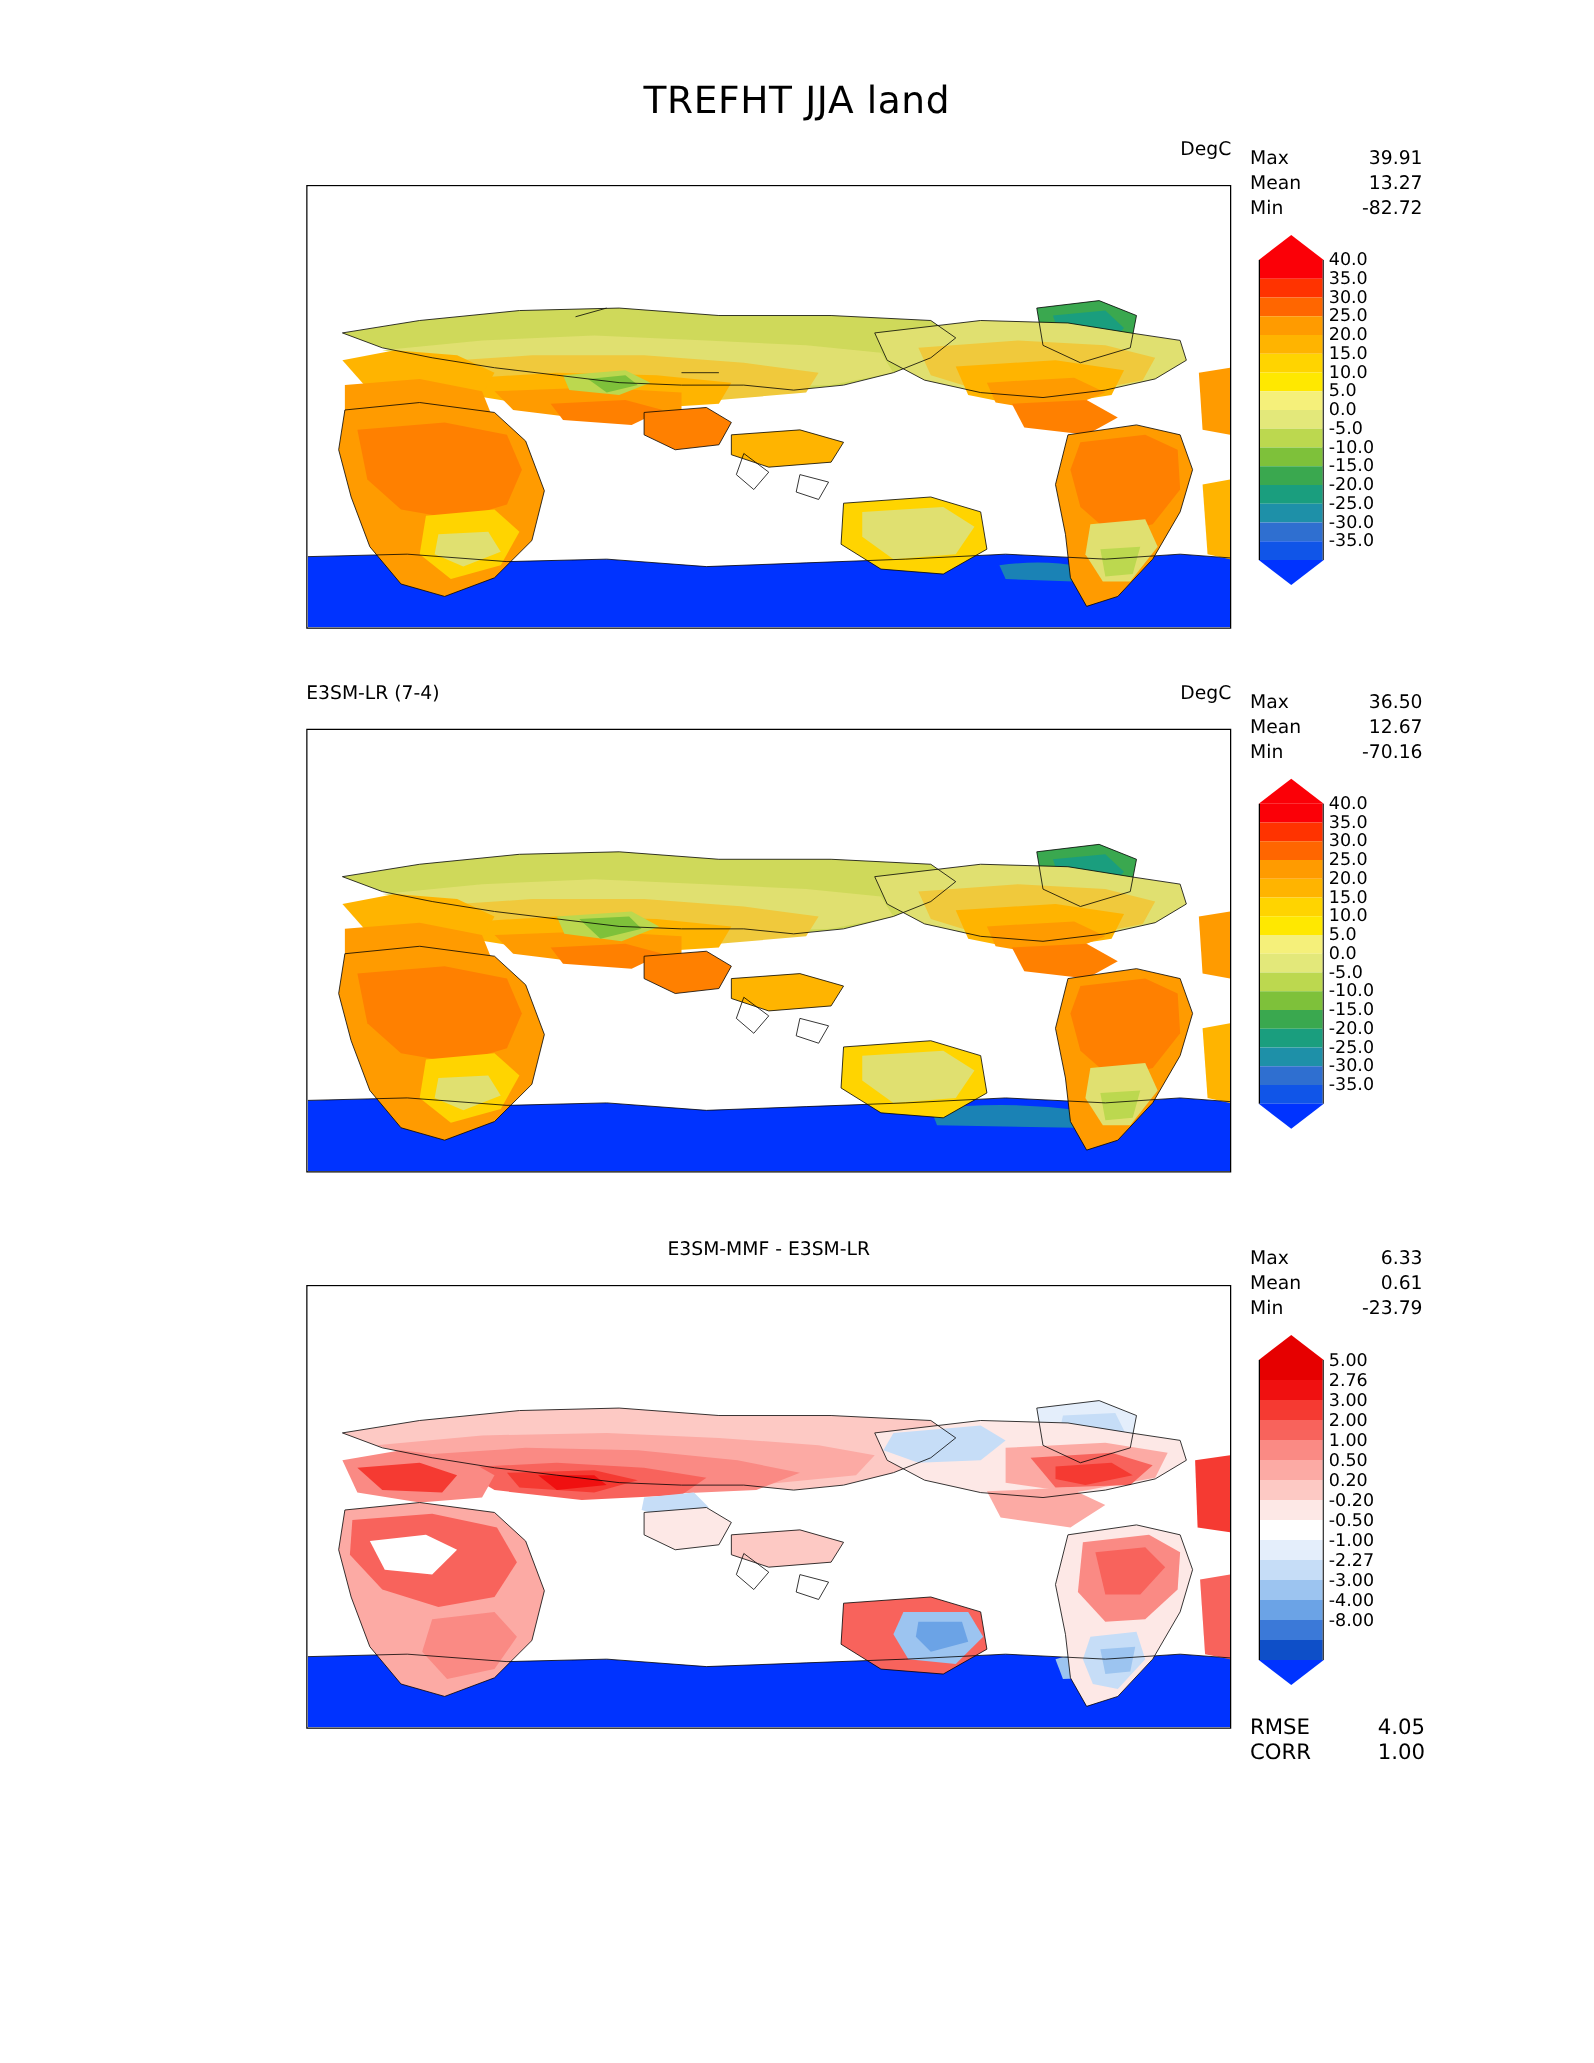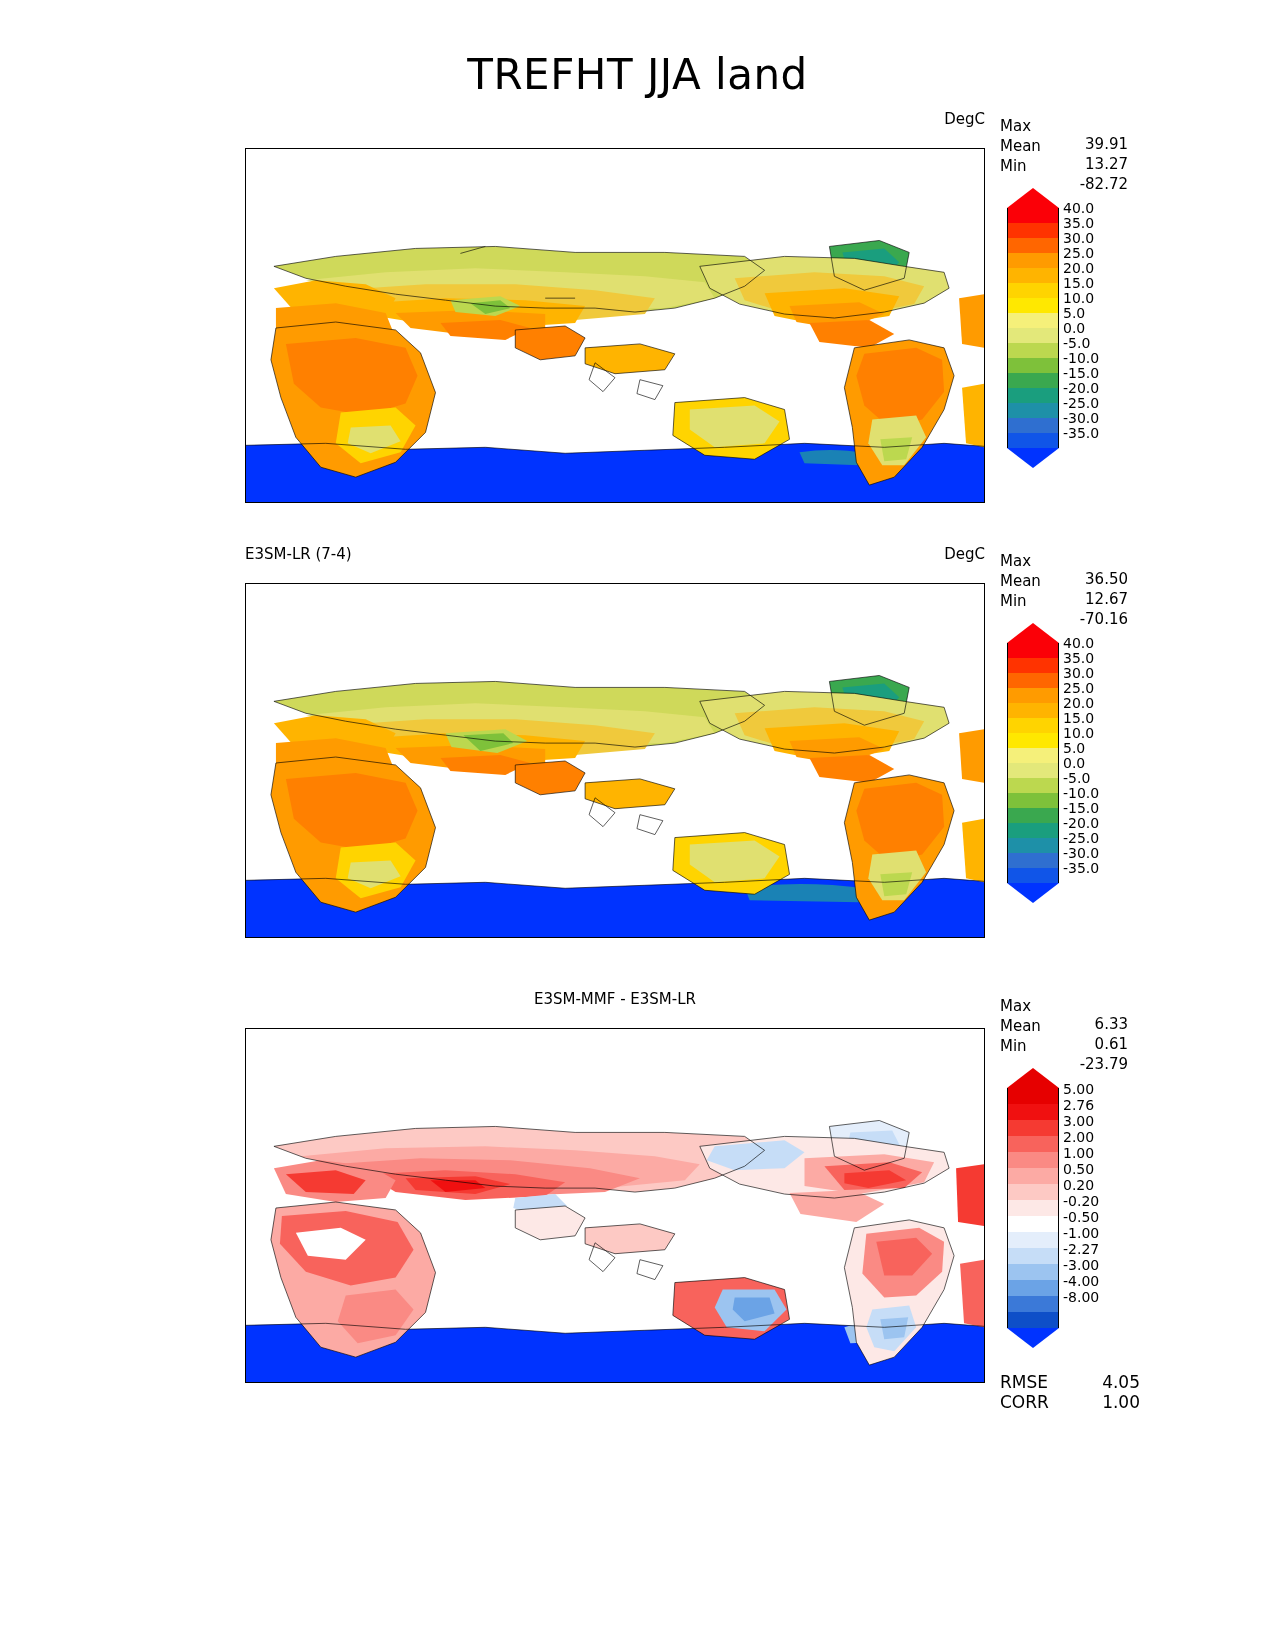--- a/index.html
+++ b/index.html
@@ -10,25 +10,25 @@
   body {
     width: 1275px;
     height: 1650px;
     font-family: "DejaVu Sans", sans-serif;
     color: #000000;
     position: relative;
     overflow: hidden;
   }
   .page-title {
     position: absolute;
-    top: 50px;
+    top: 63px;
     left: 0;
     width: 1275px;
     text-align: center;
-    font-size: 42px;
+    font-size: 30px;
     letter-spacing: 0.5px;
   }
 
   .panel {
     position: absolute;
     left: 0;
     width: 1275px;
   }
   .panel-1 { top: 110px; }
   .panel-2 { top: 545px; }
@@ -76,21 +76,21 @@
   .stats {
     position: absolute;
     left: 1000px;
     top: 6px;
     font-size: 15px;
     line-height: 20px;
     width: 160px;
   }
   .stats .row { position: relative; height: 20px; }
   .stats .lbl { position: absolute; left: 0; }
-  .stats .val { position: absolute; left: 50px; width: 78px; text-align: right; margin-top: 18px; }
+  .stats .val { position: absolute; left: 60px; width: 78px; text-align: right; }
 
   
   .cbar {
     position: absolute;
     left: 1007px;
     width: 52px;
   }
   .cbar .arrow-up, .cbar .arrow-dn {
     position: absolute;
     left: 0;

